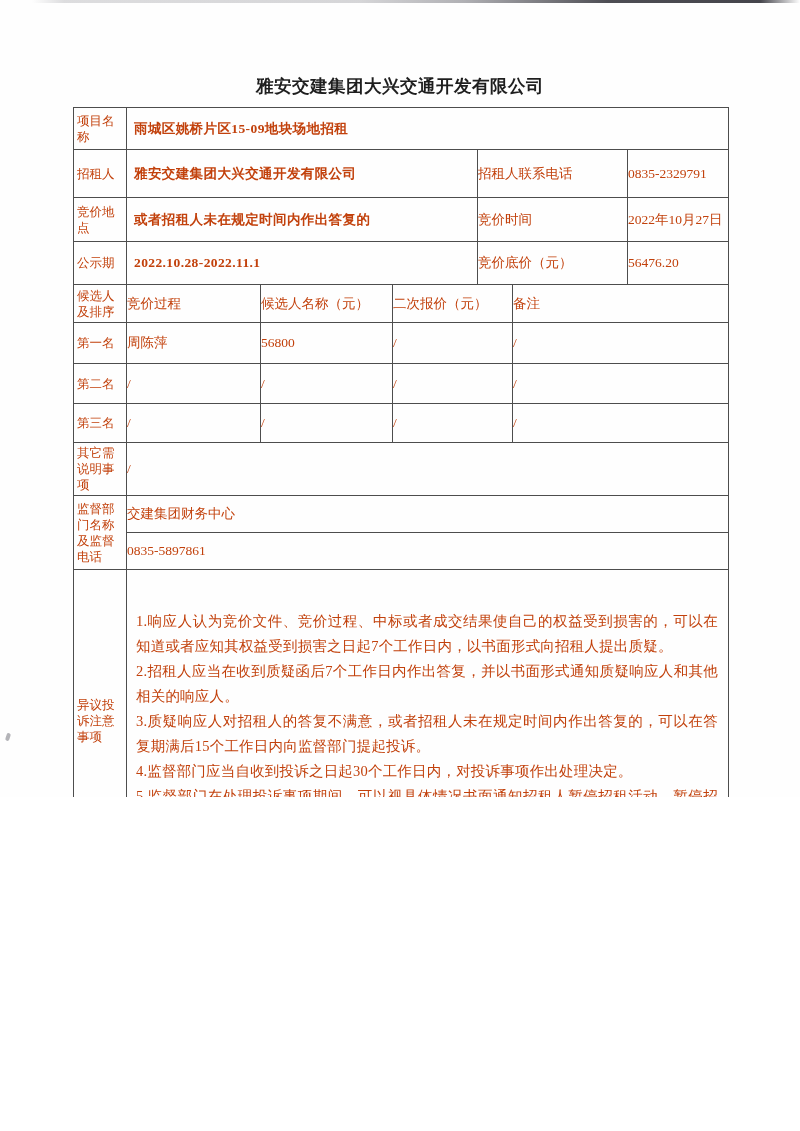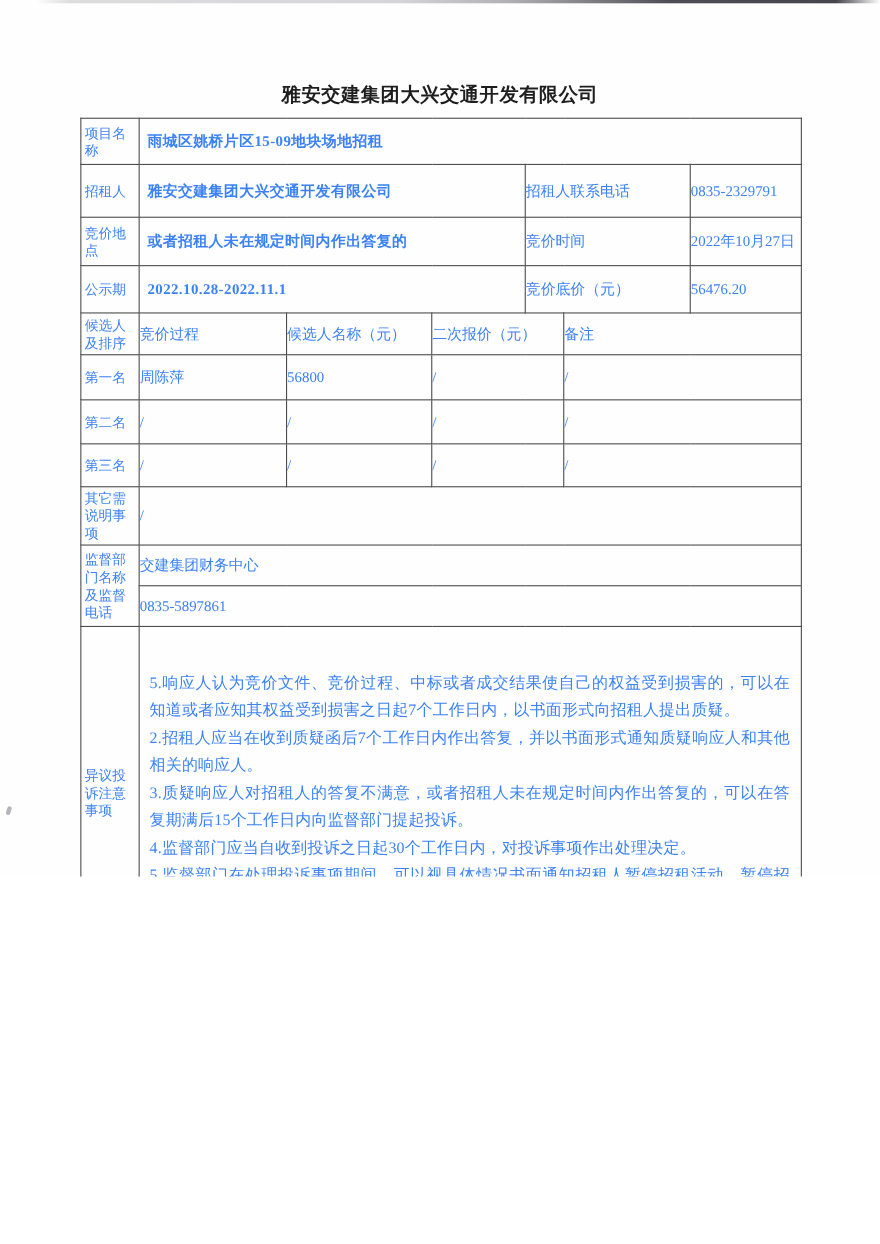--- a/index.html
+++ b/index.html
@@ -28,21 +28,21 @@
   .title { text-align: center; margin-top: 74px; font-weight: bold; font-size: 17.5px; line-height: 24px; color: #1e1e1e; letter-spacing: 0.5px; }
   table.doc {
     margin: 9px 0 0 73px;
     width: 655px;
     border-collapse: collapse;
     table-layout: fixed;
   }
   td {
     border: 1px solid #4d4d4d;
     font-size: 13.5px;
-    color: #3b82f6;
+    color: #c2410c;
     vertical-align: middle;
     overflow: hidden;
   }
   td.lbl { font-size: 12.5px; padding: 2px 1px 2px 3px; line-height: 16px; }
   td.val-left { padding-left: 7px; text-align: left; letter-spacing: 0.4px; font-weight: bold; }
   td.ctr { text-align: left; }
   td.obj { padding: 8px 10px 8px 9px; font-size: 14.5px; line-height: 25px; text-align: justify; letter-spacing: 0.2px; }
   td.sig-cell { position: relative; padding-left: 6px; font-size: 13.5px; letter-spacing: 0.5px; }
   .stamp-wrap {
     position: absolute; left: 132px; top: 860px; width: 164px; height: 164px;
@@ -145,21 +145,21 @@
       <td class="lbl" rowspan="2">监督部门名称及监督电话</td>
       <td class="ctr" colspan="6">交建集团财务中心</td>
     </tr>
     <tr style="height:37px">
       <td class="ctr" colspan="6">0835-5897861</td>
     </tr>
 
     <tr style="height:303px">
       <td class="lbl">异议投诉注意事项</td>
       <td class="obj" colspan="6">
-        <p>5.响应人认为竞价文件、竞价过程、中标或者成交结果使自己的权益受到损害的，可以在知道或者应知其权益受到损害之日起7个工作日内，以书面形式向招租人提出质疑。</p>
+        <p>1.响应人认为竞价文件、竞价过程、中标或者成交结果使自己的权益受到损害的，可以在知道或者应知其权益受到损害之日起7个工作日内，以书面形式向招租人提出质疑。</p>
         <p>2.招租人应当在收到质疑函后7个工作日内作出答复，并以书面形式通知质疑响应人和其他相关的响应人。</p>
         <p>3.质疑响应人对招租人的答复不满意，或者招租人未在规定时间内作出答复的，可以在答复期满后15个工作日内向监督部门提起投诉。</p>
         <p>4.监督部门应当自收到投诉之日起30个工作日内，对投诉事项作出处理决定。</p>
         <p>5.监督部门在处理投诉事项期间，可以视具体情况书面通知招租人暂停招租活动，暂停招租活动时间最长不得超过30日。</p>
       </td>
     </tr>
 
     <tr style="height:104px">
       <td class="sig-cell" colspan="7">
         <span>招租主要负责人签字（盖章）：</span>

